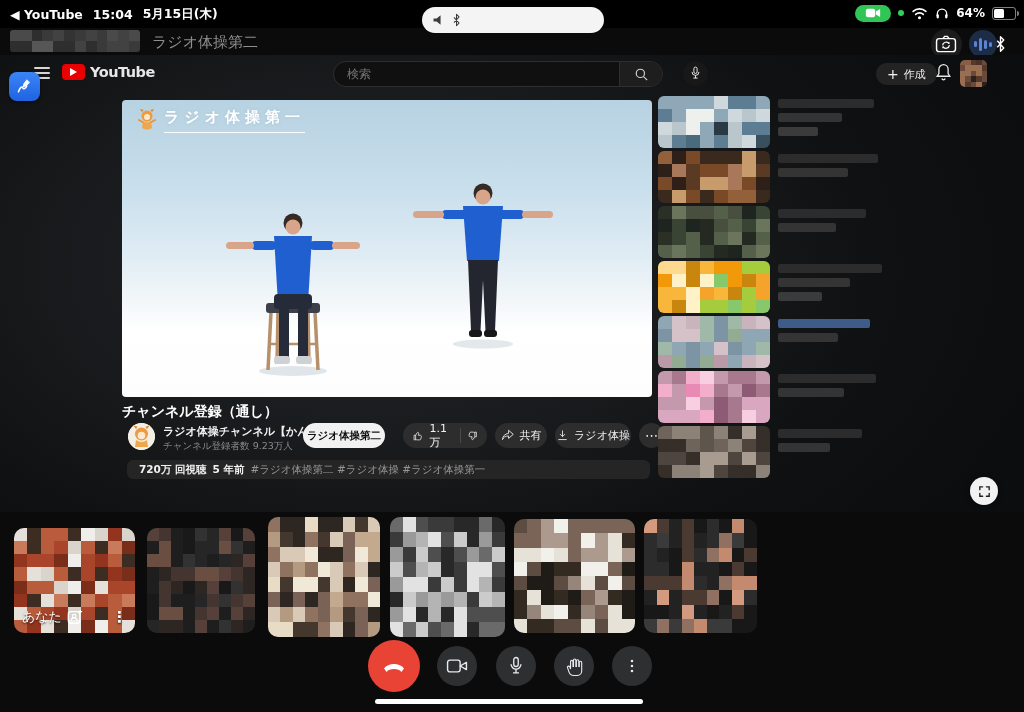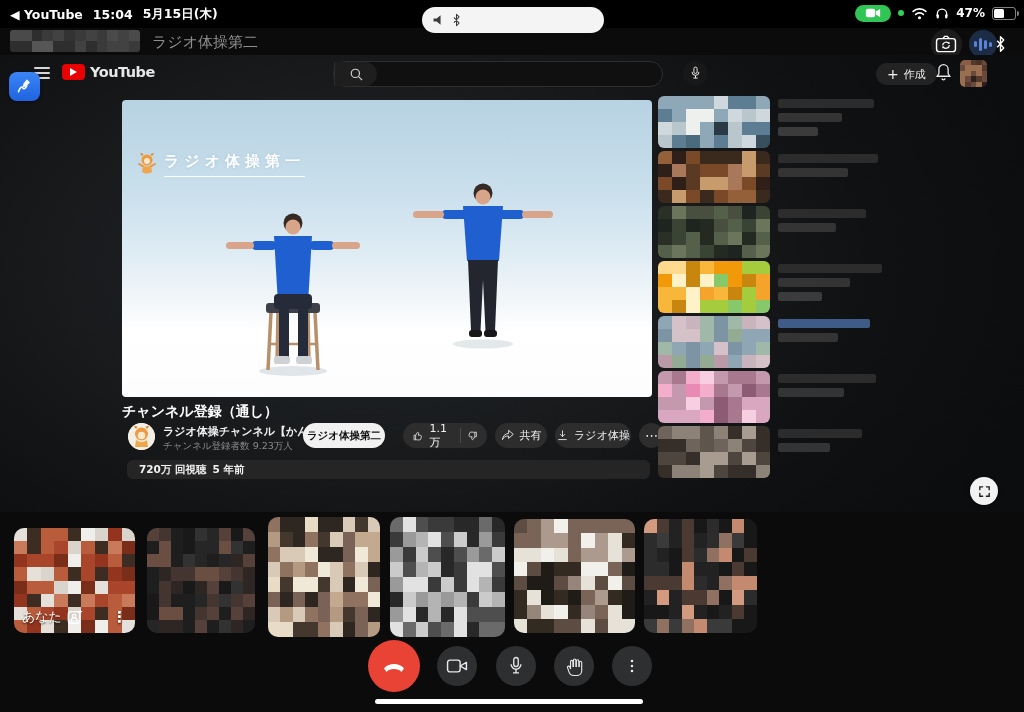--- a/index.html
+++ b/index.html
@@ -50,21 +50,21 @@
     display:flex;align-items:center;justify-content:center;}
   .mic-btn{left:683px;top:4px;width:25px;height:25px;border-radius:50%;background:#181818;display:flex;align-items:center;justify-content:center;}
   .create-pill{left:876px;top:6px;height:22px;padding:0 11px;border-radius:12px;background:#232323;color:#f1f1f1;
     display:flex;align-items:center;gap:5px;font-size:11px;}
   .bell{left:934px;top:5px;}
   .yt-avatar{left:960px;top:3px;width:27px;height:27px;border-radius:5px;overflow:hidden;}
 
   
   .player{left:122px;top:45px;width:530px;height:297px;border-radius:4px;overflow:hidden;
     background:linear-gradient(180deg,#b7d2e2 0%,#c9dfec 30%,#dfecf4 52%,#f3f7f9 68%,#ffffff 78%,#fdfdfd 100%);}
-  .banner{left:14px;top:8px;display:flex;align-items:flex-start;gap:6px;margin-top:44px;}
+  .banner{left:14px;top:8px;display:flex;align-items:flex-start;gap:6px;}
   .banner-title{color:#fff;font-size:15px;font-weight:bold;letter-spacing:5px;padding-bottom:5px;
     border-bottom:1.5px solid rgba(255,255,255,.95);text-shadow:0 0 3px rgba(160,190,210,.8);}
   .brand-box{right:7px;top:9px;height:28px;background:#fff;border:1px solid #cfd6de;border-radius:3px;
     display:flex;align-items:center;gap:6px;padding:0 9px;position:absolute;}
   .brand-jp{color:#1a4fa0;font-weight:bold;font-style:italic;font-size:16px;}
   .brand-name{color:#12264e;font-weight:bold;font-size:13.5px;}
 
   
   .vid-title{left:122px;top:348px;color:#fff;font-size:14px;font-weight:bold;}
   .ch-avatar{left:128px;top:368px;width:27px;height:27px;border-radius:50%;background:#f6f1e7;overflow:hidden;}
@@ -140,21 +140,21 @@
           <path d="M2.5 5 a11 11 0 0 1 15 0"></path>
           <path d="M5.5 8.6 a6.5 6.5 0 0 1 9 0"></path>
         </g>
           <circle cx="10" cy="12.5" r="1.8" fill="#fff"></circle>
       </svg>
       <svg width="14" height="14" viewBox="0 0 18 18">
         <path d="M3 13 v-3 a6 6 0 0 1 12 0 v3" fill="none" stroke="#fff" stroke-width="1.7"></path>
         <rect x="2" y="10.5" width="3" height="5.5" rx="1.4" fill="#fff"></rect>
         <rect x="13" y="10.5" width="3" height="5.5" rx="1.4" fill="#fff"></rect>
       </svg>
-      <span class="batt-pct">47%</span>
+      <span class="batt-pct">64%</span>
       <div class="battery">
         <div class="fill"></div>
           <div class="tip"></div>
       </div>
     </div>
   </div>
 
   <div class="abs share-name mosaic" id="nameRedact" style="grid-template-columns: repeat(12, 1fr); grid-template-rows: repeat(2, 1fr);">
       <div style="background: rgb(74, 74, 74);"></div>
       <div style="background: rgb(74, 74, 74);"></div>
@@ -216,20 +216,21 @@
           <i></i>
           <i></i>
         </div>
       <div class="abs yt-logo">
         <span class="yt-play">
             <i></i>
           </span>
         <span class="yt-word">YouTube</span>
       </div>
       <div class="abs search-pill">
+        <span class="search-ph">検索</span>
         <span class="search-btn">
           <svg width="15" height="15" viewBox="0 0 20 20">
             <circle cx="8.5" cy="8.5" r="5.5" fill="none" stroke="#cfcfcf" stroke-width="1.6"></circle>
             <path d="M12.8 12.8 L17.5 17.5" stroke="#cfcfcf" stroke-width="1.6"></path>
           </svg>
         </span>
       </div>
       <div class="abs mic-btn">
         <svg width="13" height="15" viewBox="0 0 24 28">
           <rect x="9" y="2" width="6" height="12" rx="3" fill="none" stroke="#eee" stroke-width="1.8"></rect>
@@ -378,20 +379,21 @@
         </g>
       </svg>
       <span>ラジオ体操</span>
     </div>
 
     <div class="pill more-pill">⋯</div>
 
     <div class="abs desc-bar">
       <span class="desc-strong">720万 回視聴</span>
       <span class="desc-strong">5 年前</span>
+      <span class="desc-tags">#ラジオ体操第二 #ラジオ体操 #ラジオ体操第一</span>
     </div>
 
     <div class="abs" id="suggest">
         <div class="sb-row" style="top: 0px;">
           <div class="sb-thumb mosaic" style="grid-template-columns: repeat(8, 1fr); grid-template-rows: repeat(4, 1fr);">
             <div style="background: rgb(143, 168, 184);"></div>
             <div style="background: rgb(143, 168, 184);"></div>
             <div style="background: rgb(143, 168, 184);"></div>
             <div style="background: rgb(143, 168, 184);"></div>
             <div style="background: rgb(207, 216, 221);"></div>

